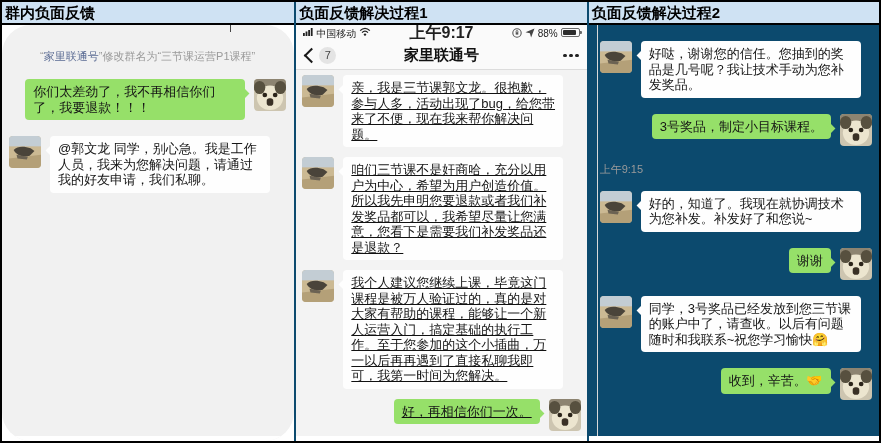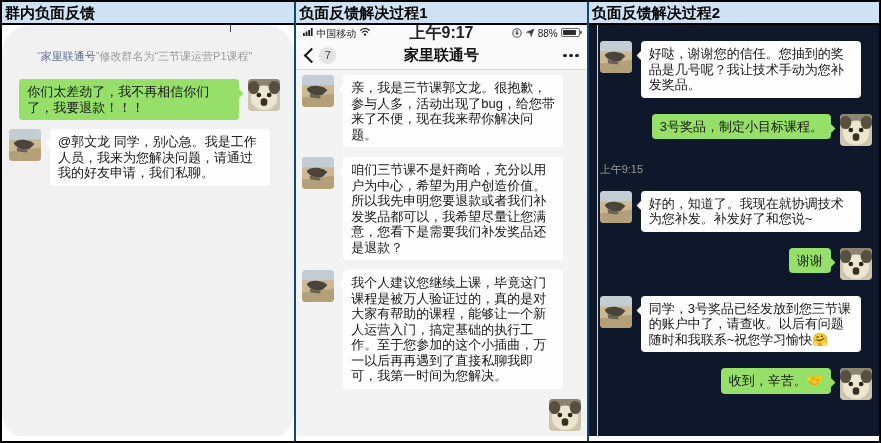--- a/index.html
+++ b/index.html
@@ -35,24 +35,24 @@
     content:"";position:absolute;left:-3px;top:11px;width:7px;height:7px;
     background:#fefefe;transform:rotate(45deg);
   }
   .mrow.right .bubble::after{
     content:"";position:absolute;right:-3px;top:11px;width:7px;height:7px;
     background:#96e069;transform:rotate(45deg);
   }
   .tstamp{font-size:11px;color:#9a9a9a;margin:0 0 14px;}
 
   
-  .p1{background:#f1f1f1;padding:24px 14px 0 7px;border-radius:29px;}
+  .p1{background:#f1f1f1;padding:24px 8px 0 7px;border-radius:29px;}
   .p1 .sysmsg{text-align:center;font-size:11px;color:#9a9a9a;margin-bottom:15px;white-space:nowrap;}
   .p1 .sysmsg .actor{color:#5a6b93;}
-  .p1 .mrow.right{margin-bottom:9px;}
+  .p1 .mrow.right{margin-bottom:16px;}
   .gridline-tick{position:absolute;left:228px;top:0;width:1px;height:7px;background:#444;}
 
   
   .p2{background:#f3f3f3;display:flex;flex-direction:column;}
   .p2top{background:#fafafa;}
   .statusbar{display:flex;align-items:center;height:17px;padding:0 7px;font-size:10px;color:#222;}
   .sb-left,.sb-right{flex:1;display:flex;align-items:flex-start;gap:3px;}
   .sb-right{justify-content:flex-end;}
   .sb-time{font-weight:bold;font-size:16px;}
   .navbar{display:flex;align-items:center;height:27px;padding:0 8px;border-bottom:1px solid #dcdcdc;background:#fafafa;}
@@ -60,25 +60,25 @@
   .nav-right{justify-content:flex-end;}
   .nav-title{flex:1;text-align:center;font-weight:bold;font-size:15px;color:#111;}
   .chev{width:9px;height:9px;border-left:2px solid #1a1a1a;border-bottom:2px solid #1a1a1a;transform:rotate(45deg);margin:0 2px 0 2px;}
   .badge{min-width:17px;height:17px;border-radius:9px;background:#e4e4e4;color:#444;
     font-size:11px;line-height:17px;text-align:center;display:inline-block;padding:0 2px;box-sizing:border-box;}
   .dots{display:flex;gap:2.5px;}
   .dots i{width:3.5px;height:3.5px;border-radius:50%;background:#222;display:block;}
   .batt{width:19px;height:9px;border:1px solid #6a6a6a;border-radius:2px;position:relative;box-sizing:border-box;}
   .batt::before{content:"";position:absolute;left:1px;top:1px;bottom:1px;width:13px;background:#2d2d2d;border-radius:1px;}
   .batt::after{content:"";position:absolute;right:-3px;top:2px;width:2px;height:3px;background:#6a6a6a;border-radius:0 1px 1px 0;}
-  .chat2{flex:1;padding:5px 6px 0 6px;overflow:hidden;}
+  .chat2{flex:1;padding:5px 6px 0 6px;overflow:hidden;text-decoration:underline;}
   .chat2 .mrow{margin-bottom:10px;}
 
   
-  .p3{background:#0f172a;padding:16px 7px 0 11px;}
+  .p3{background:#0c4a6e;padding:16px 7px 0 11px;}
   .p3 .mrow{margin-bottom:16px;}
   .hairline{position:absolute;left:8px;top:0;bottom:0;width:1px;background:#d9d9d9;}
 </style>
 </head>
 <body>
 
 <svg width="0" height="0" style="position:absolute" aria-hidden="true">
   <defs>
     <g id="staff-av">
       <rect width="34" height="34" fill="#cbb993"></rect>
@@ -202,20 +202,21 @@
             </svg>
           <div class="bubble">咱们三节课不是奸商哈，充分以用户为中心，希望为用户创造价值。所以我先申明您要退款或者我们补发奖品都可以，我希望尽量让您满意，您看下是需要我们补发奖品还是退款？</div>
         </div>
         <div class="mrow left">
           <svg class="av" viewBox="0 0 34 34">
               <use href="#staff-av"></use>
             </svg>
           <div class="bubble">我个人建议您继续上课，毕竟这门课程是被万人验证过的，真的是对大家有帮助的课程，能够让一个新人运营入门，搞定基础的执行工作。至于您参加的这个小插曲，万一以后再再遇到了直接私聊我即可，我第一时间为您解决。</div>
         </div>
         <div class="mrow right">
+          <div class="bubble">好，再相信你们一次。</div>
           <svg class="av" viewBox="0 0 34 34">
               <use href="#dog-av"></use>
             </svg>
         </div>
       </div>
 
       <div class="bstrip"></div>
     </div>
   </div>
 

